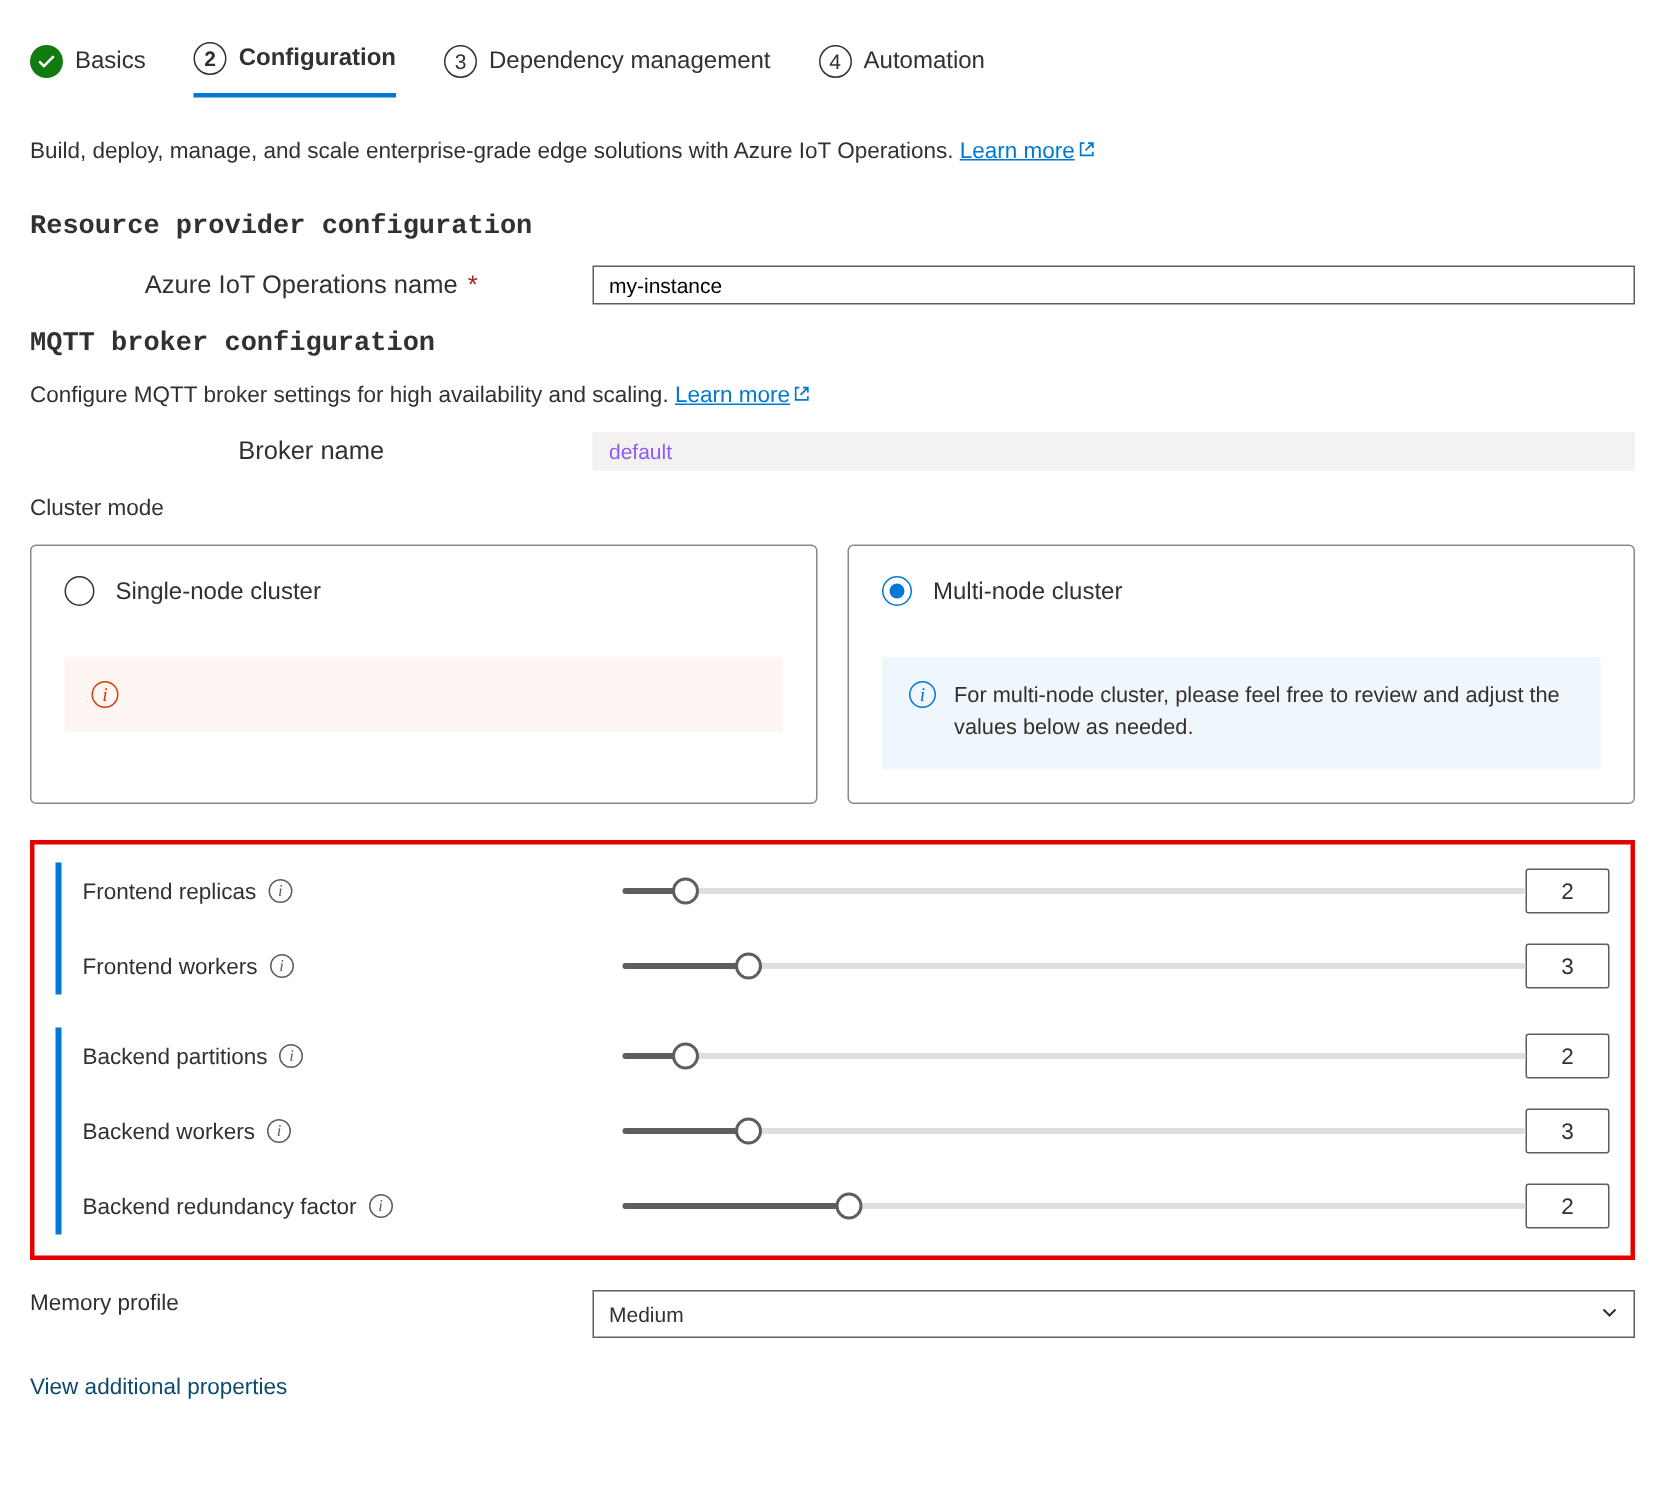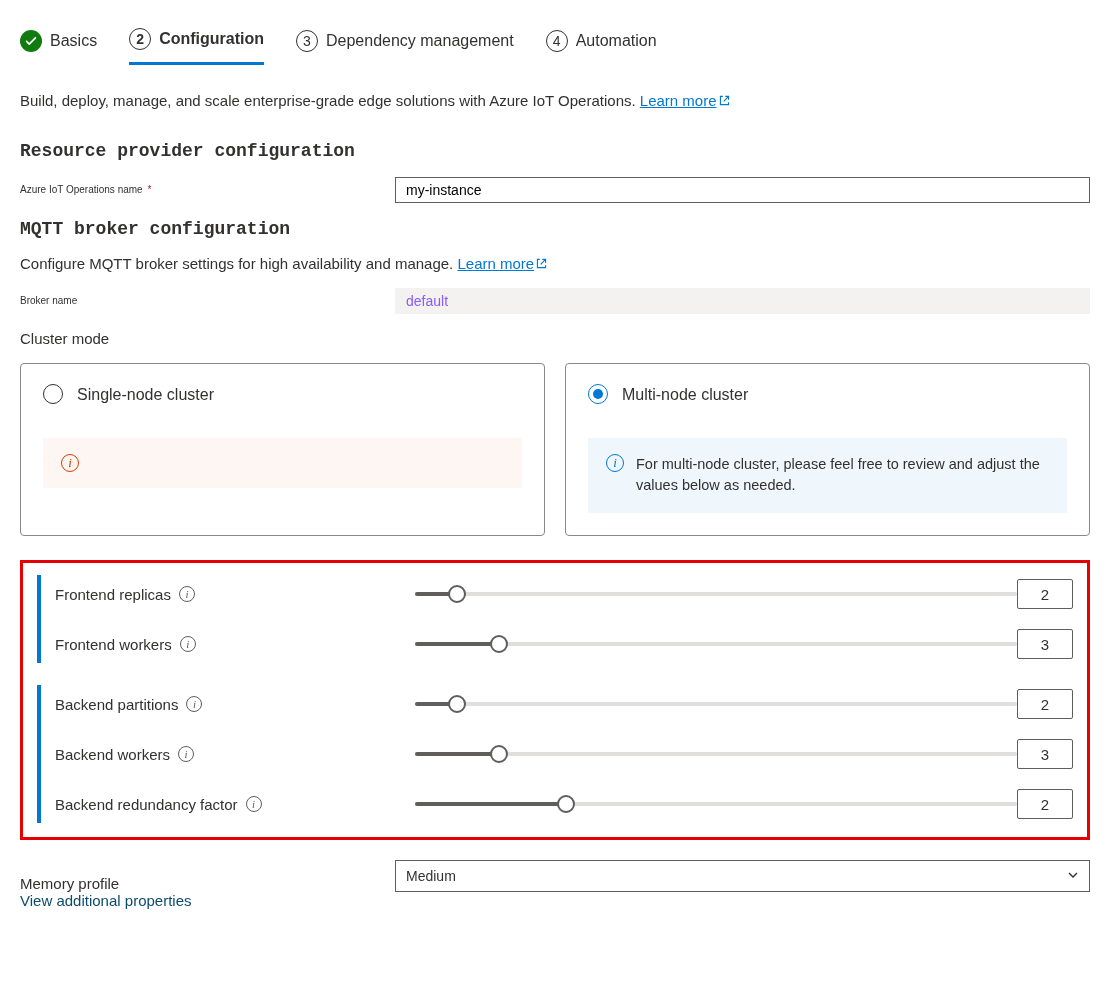--- a/index.html
+++ b/index.html
@@ -12,21 +12,21 @@
 .tab-check { display: inline-flex; align-items: center; justify-content: center; width: 22px; height: 22px; background: #107c10; border-radius: 50%; color: #fff; }
 .tab-check svg { width: 14px; height: 14px; }
 
 .description { margin-bottom: 28px; font-size: 15px; line-height: 1.5; }
 .link { color: #0078d4; text-decoration: underline; cursor: pointer; }
 
 h2.section-title { font-size: 18px; font-weight: 700; margin-bottom: 16px; margin-top: 8px; font-family: Liberation Mono, monospace; }
 .subdesc { font-size: 15px; margin-bottom: 16px; }
 
 .form-row { display: flex; align-items: center; margin-bottom: 16px; }
-.form-label { width: 375px; font-size: 10px; }
+.form-label { width: 375px; font-size: 17px; text-align: center; }
 .required { color: #a4262c; margin-left: 2px; }
 .form-input { flex: 1; height: 26px; border: 1px solid #605e5c; padding: 0 10px; font-size: 14px; font-family: inherit; }
 .form-input:disabled { background: #f3f2f1; border: 1px solid #f3f2f1; color: #8b5cf6; }
 
 .cluster-mode-label { margin-top: 12px; margin-bottom: 16px; font-size: 15px; }
 .cluster-cards { display: flex; gap: 20px; margin-bottom: 24px; }
 .cluster-card { flex: 1; border: 1px solid #8a8886; border-radius: 4px; padding: 20px 22px 22px 22px; }
 .card-head { display: flex; align-items: flex-end; gap: 14px; margin-bottom: 34px; font-size: 16px; }
 .radio { width: 20px; height: 20px; border: 1.5px solid #323130; border-radius: 50%; display: inline-flex; align-items: center; justify-content: center; flex-shrink: 0; }
 .radio.selected { border-color: #0078d4; }
@@ -44,21 +44,21 @@
 .slider-row { display: flex; align-items: center; margin-bottom: 20px; }
 .slider-row:last-child { margin-bottom: 0; }
 .slider-label { width: 360px; font-size: 15px; display: flex; align-items: center; gap: 8px; }
 .small-info { width: 16px; height: 16px; border: 1.4px solid #605e5c; border-radius: 50%; display: inline-flex; align-items: center; justify-content: center; font-family: Georgia, serif; font-style: italic; font-size: 11px; color: #605e5c; cursor: pointer; }
 .slider-track { flex: 1; position: relative; height: 18px; display: flex; align-items: center; }
 .track { position: absolute; left: 0; right: 0; height: 4px; background: #e1dfdd; border-radius: 2px; }
 .track-fill { position: absolute; left: 0; height: 4px; background: #605e5c; border-radius: 2px; }
 .thumb { position: absolute; width: 18px; height: 18px; border: 2.5px solid #605e5c; background: #fff; border-radius: 50%; transform: translateX(-50%); }
 .slider-value { width: 56px; height: 30px; border: 1px solid #605e5c; border-radius: 2px; display: flex; align-items: center; justify-content: center; font-size: 15px; }
 
-.memory-row { display: flex; align-items: flex-end; margin-top: 20px; }
+.memory-row { display: flex; align-items: flex-start; margin-top: 20px; margin-bottom: 24px; }
 .memory-label { width: 375px; font-size: 15px; }
 .select-wrap { flex: 1; position: relative; }
 .select { width: 100%; height: 32px; border: 1px solid #605e5c; padding: 0 10px; font-size: 14px; display: flex; align-items: center; justify-content: space-between; cursor: pointer; }
 .chevron svg { width: 12px; height: 12px; }
 
 .view-additional { color: #0c4a6e; font-size: 15px; cursor: pointer; }
 </style>
 </head>
 <body>
 
@@ -92,21 +92,21 @@
 </div>
 
 <h2 class="section-title">Resource provider configuration</h2>
 <div class="form-row">
   <div class="form-label"><span>Azure IoT Operations name</span> <span class="required">*</span></div>
   <input class="form-input" type="text" value="my-instance" style="">
 </div>
 
 <h2 class="section-title">MQTT broker configuration</h2>
 <div class="subdesc">
-  <span>Configure MQTT broker settings for high availability and manage. </span><a class="link"><span>Learn more</span><svg style="width:13px;height:13px;margin-left:1px;vertical-align:-1px" viewBox="0 0 16 16" fill="none">
+  <span>Configure MQTT broker settings for high availability and scaling. </span><a class="link"><span>Learn more</span><svg style="width:13px;height:13px;margin-left:1px;vertical-align:-1px" viewBox="0 0 16 16" fill="none">
         <path d="M6 3H3v10h10v-3M9 3h4v4M13 3l-6 6" stroke="#0078d4" stroke-width="1.4"></path>
       </svg></a>
 </div>
 <div class="form-row">
   <div class="form-label">Broker name</div>
   <input class="form-input" type="text" disabled="" value="default" style="">
 </div>
 
 <div class="cluster-mode-label">Cluster mode</div>
 

